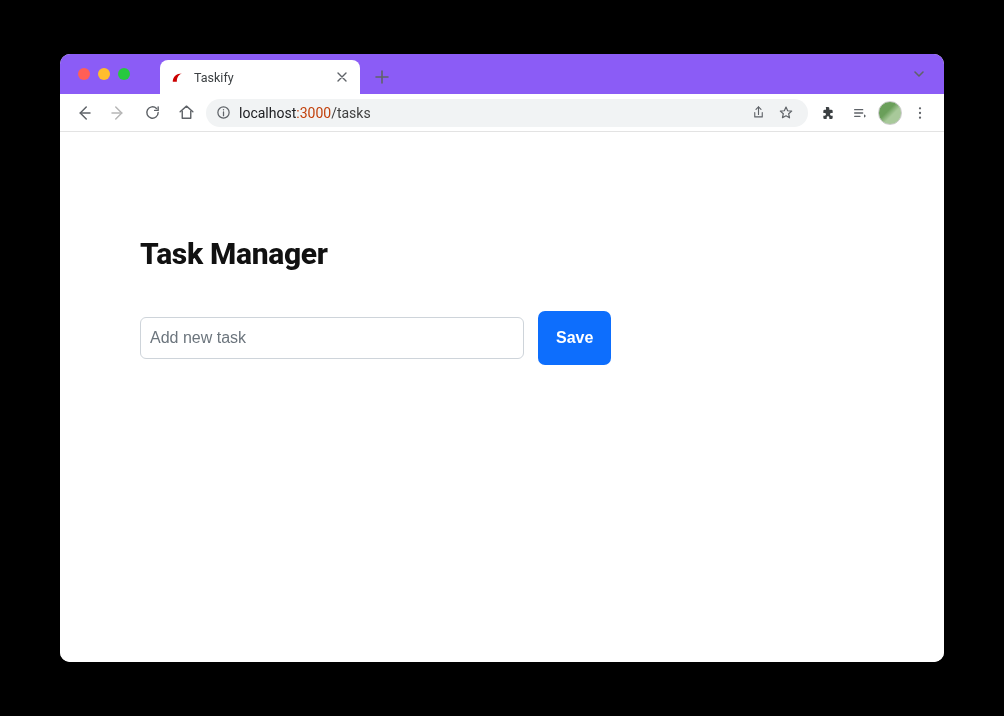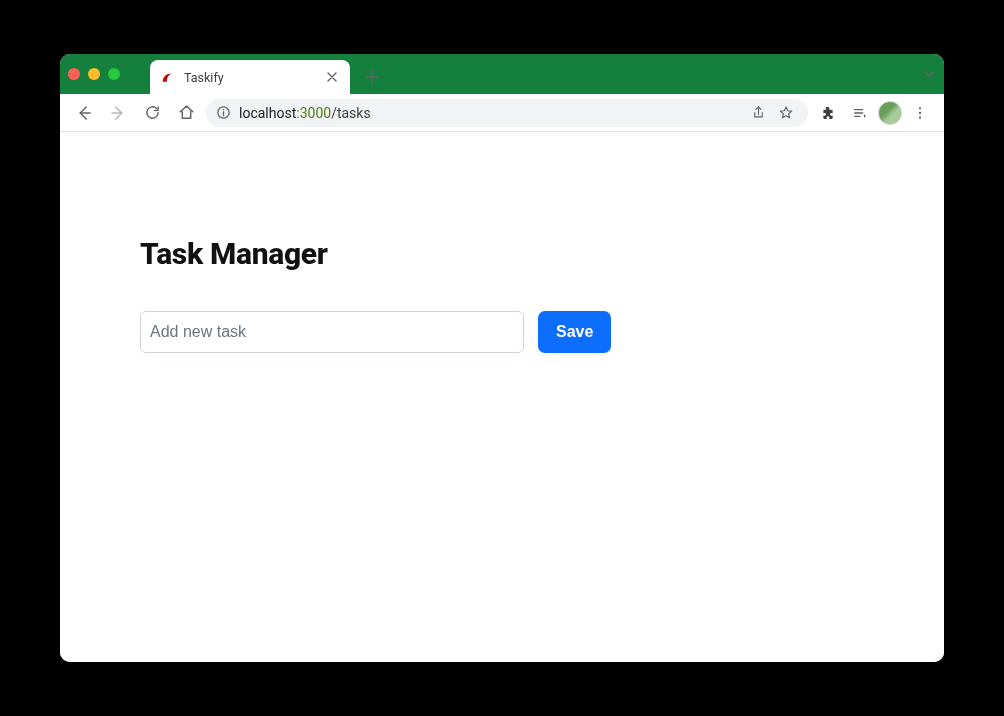--- a/index.html
+++ b/index.html
@@ -18,24 +18,24 @@
       background: #fff;
       border-radius: 10px;
       overflow: hidden;
       box-shadow: 0 20px 60px rgba(0,0,0,0.5);
       display: flex;
       flex-direction: column;
     }
     
     .tab-bar {
       height: 40px;
-      background: #15803d;
+      background: #8b5cf6;
       display: flex;
       align-items: flex-end;
-      padding: 0 0;
+      padding: 0 10px;
       position: relative;
     }
     .traffic-lights {
       display: flex;
       gap: 8px;
       align-items: center;
       height: 100%;
       padding: 0 10px 0 8px;
     }
     .traffic-light {
@@ -104,21 +104,21 @@
       background: #f1f3f4;
       border-radius: 14px;
       display:flex;
       align-items:center;
       padding: 0 10px 0 10px;
       gap: 8px;
       color:#202124;
       font-size: 14px;
     }
     .omnibox .url-host { color:#202124;margin-top:36px; }
-    .omnibox .url-port { color:#4d7c0f; }
+    .omnibox .url-port { color:#c2410c; }
     .omnibox .url-path { color:#404040; }
     .omnibox .right-icons {
       margin-left: auto;
       display:flex; gap:4px; align-items:center;
     }
     .toolbar-right {
       display:flex; gap:4px; align-items:center;
     }
     .avatar {
       width: 24px; height: 24px; border-radius: 50%;
@@ -151,21 +151,21 @@
       height: 42px;
       border: 1px solid #ced4da;
       border-radius: 6px;
       padding: 0 9px;
       font-size: 16px;
       color:#212529;
       outline: none;
     }
     .text-input::placeholder { color:#6c757d; }
     .btn-primary {
-      height: 42px;
+      height: 54px;
       padding: 0 18px;
       background: #0d6efd;
       color:#fff;
       border:none;
       border-radius: 7px;
       font-size: 16px;
       font-weight: 600;
       cursor:pointer;
     }
     svg { display:block; }

